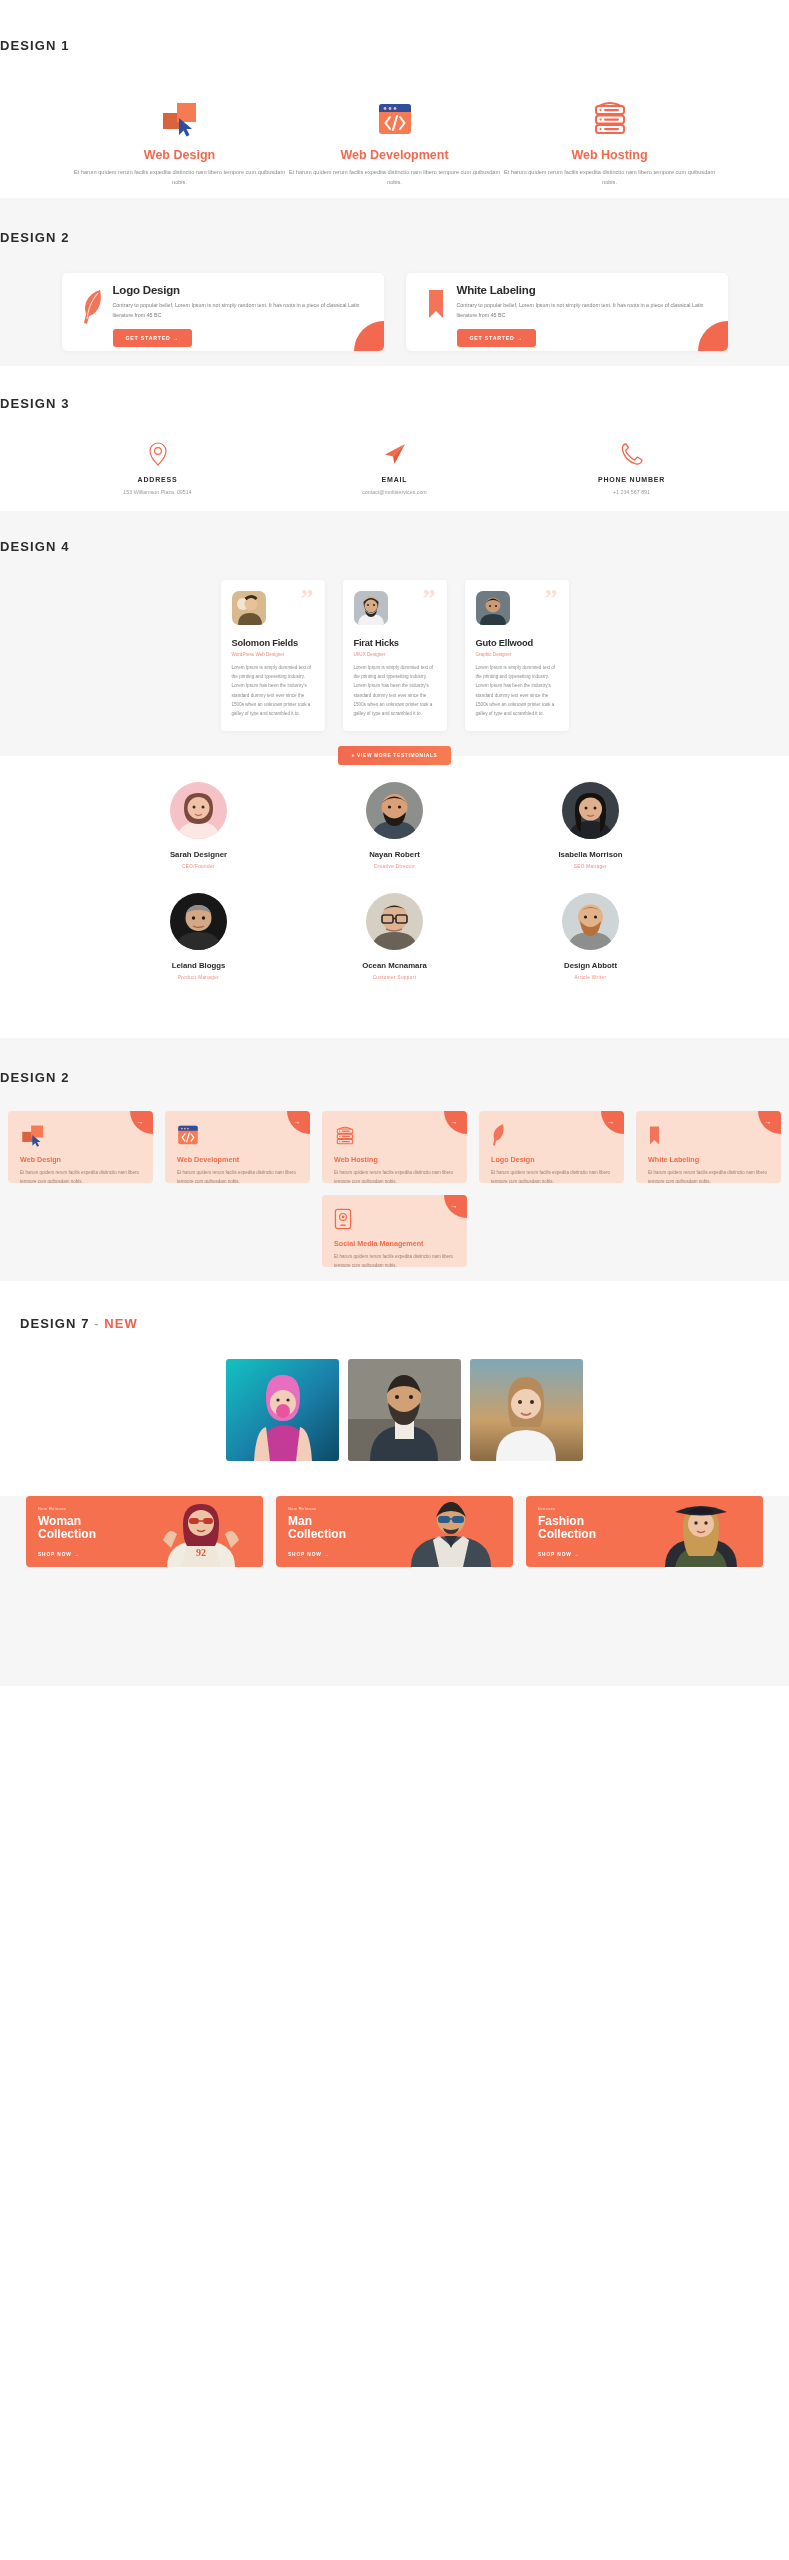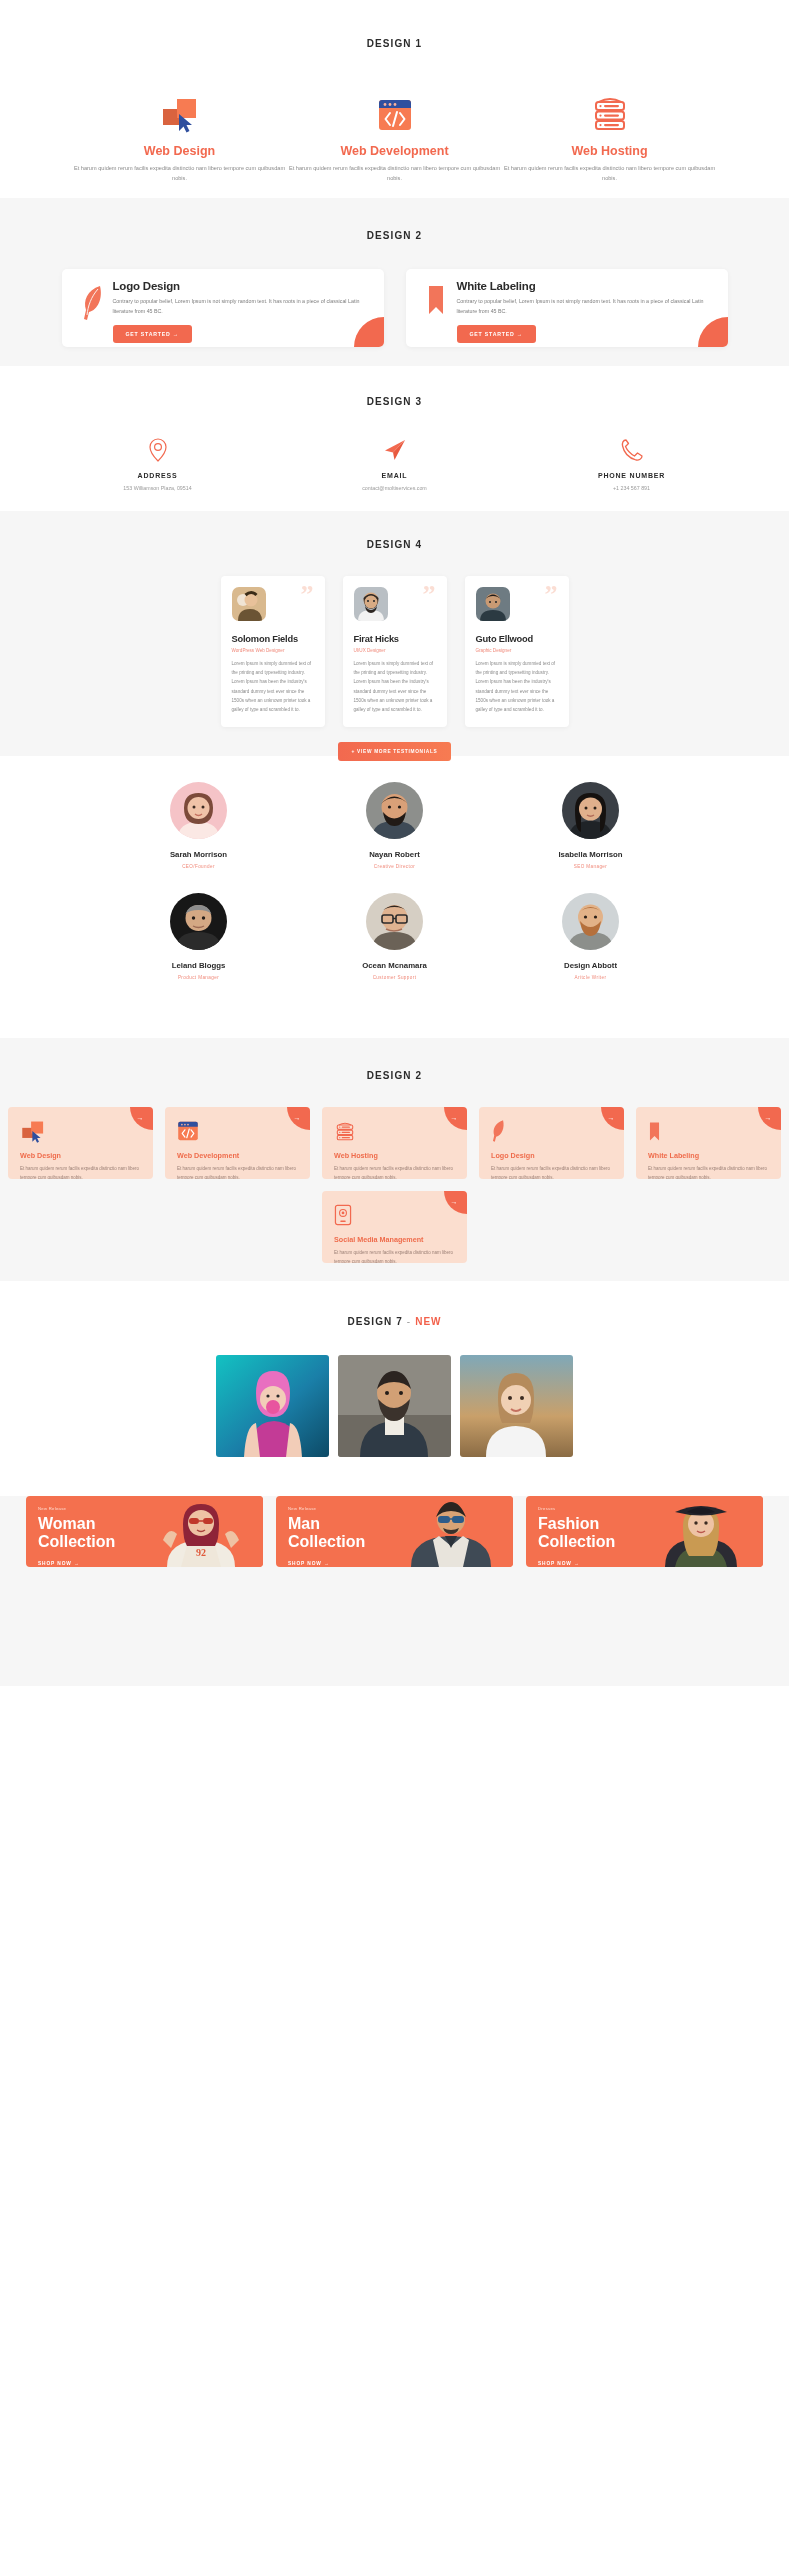--- a/index.html
+++ b/index.html
@@ -1,19 +1,19 @@
 <!DOCTYPE html>
 <html><head>
 <meta charset="utf-8">
 <style>
   *{box-sizing:border-box;margin:0;padding:0;}
   body{width:789px;font-family:"Liberation Sans",sans-serif;background:#ffffff;color:#333;}
   .page{width:789px;}
   section{width:789px;position:relative;}
-  .sec-title{text-align:center;font-size:10px;font-weight:bold;letter-spacing:1.1px;color:#2b2b2b;}
+  .sec-title{text-align:left;font-size:13px;font-weight:bold;letter-spacing:1.1px;color:#2b2b2b;}
   .sec-title .new{color:#f2604a;letter-spacing:1px;}
   .sec-title .dash{color:#9b9b9b;font-weight:normal;}
 
   
   #design1{background:#fff;height:198px;}
   #design1 .sec-title{padding-top:38px;}
   .d1-row{display:flex;justify-content:center;gap:0;margin-top:40px;}
   .d1-col{width:215px;text-align:center;}
   .d1-icon{height:44px;display:flex;align-items:flex-end;justify-content:center;}
   .d1-title{color:#f2694f;font-size:12.5px;font-weight:bold;margin-top:11px;}
@@ -77,33 +77,33 @@
   .d6-card{width:145px;height:72px;background:#fbdecf;border-radius:4px;position:relative;
            padding:13px 12px 0;overflow:hidden;}
   .d6-icon{height:22px;display:flex;align-items:center;}
   .d6-title{font-size:7.2px;font-weight:bold;color:#ef6c4c;margin-top:9px;}
   .d6-desc{font-size:4.5px;color:#9c8076;line-height:1.9;margin-top:5px;}
   .d6-arrow{position:absolute;top:0;right:0;width:23px;height:23px;background:#f2694f;
             border-bottom-left-radius:23px;color:#fff;font-size:7px;display:flex;
             align-items:center;justify-content:center;padding:0 3px 3px 0;cursor:pointer;}
 
   
-  #design7{background:#fff;height:185px;}
+  #design7{background:#fff;height:185px;padding-left:20px;}
   #design7 .sec-title{padding-top:35px;}
   .d7-row{display:flex;justify-content:center;gap:9px;margin-top:28px;}
   .d7-img{width:113px;height:102px;border-radius:3px;overflow:hidden;position:relative;}
 
   
   #design8{background:#f6f6f6;height:190px;}
   #design8 .sec-title{padding-top:38px;}
   .d8-row{display:flex;justify-content:center;gap:13px;margin-top:30px;}
   .d8-card{width:237px;height:71px;background:#f4704e;border-radius:4px;position:relative;overflow:hidden;
            padding:10px 12px;}
   .d8-tag{font-size:4.2px;color:#ffdcd0;letter-spacing:0.3px;}
-  .d8-head{font-size:16px;font-weight:bold;color:#fff;line-height:1.12;margin-top:4px;}
+  .d8-head{font-size:12px;font-weight:bold;color:#fff;line-height:1.12;margin-top:4px;}
   .d8-shop{font-size:4.8px;font-weight:bold;color:#fff;letter-spacing:0.9px;margin-top:10px;cursor:pointer;}
   .d8-photo{position:absolute;right:0;top:0;width:118px;height:71px;overflow:hidden;}
 
   svg{display:block;}
 </style>
 </head>
 <body>
 
 <div class="page">
 
@@ -316,21 +316,21 @@
           <svg width="57" height="57" viewBox="0 0 57 57">
             <rect width="57" height="57" fill="#f5c3c7"></rect>
             <path d="M8 57 q0 -17 20.5 -17 q20.5 0 20.5 17 z" fill="#fbe8e4"></path>
             <path d="M14 26 q0 -15 14.5 -15 q14.5 0 14.5 15 q0 16 -14.5 16 q-14.5 0 -14.5 -16 z" fill="#7c4a3a"></path>
             <circle cx="28.5" cy="26" r="11" fill="#f0c3a8"></circle>
             <circle cx="24" cy="25" r="1.5" fill="#3b2b22"></circle>
               <circle cx="33" cy="25" r="1.5" fill="#3b2b22"></circle>
             <path d="M25 32 q3.5 3 7 0" stroke="#c4705f" stroke-width="1.4" fill="none"></path>
           </svg>
         </div>
-        <div class="d5-name">Sarah Morrison</div>
+        <div class="d5-name">Sarah Designer</div>
         <div class="d5-role">CEO/Founder</div>
       </div>
       <div class="d5-col">
         <div class="d5-ava">
           <svg width="57" height="57" viewBox="0 0 57 57">
             <rect width="57" height="57" fill="#8d8f8c"></rect>
             <path d="M6 57 q0 -18 22.5 -18 q22.5 0 22.5 18 z" fill="#3e4a56"></path>
             <circle cx="28.5" cy="25" r="13" fill="#d9a078"></circle>
             <path d="M15 22 q13 -15 27 0 q-5 -6 -13.5 -6 q-8.5 0 -13.5 6 z" fill="#211a16"></path>
             <path d="M17 30 q11 13 23 0 q-2 14 -11.5 14 q-9.5 0 -11.5 -14 z" fill="#211a16"></path>

